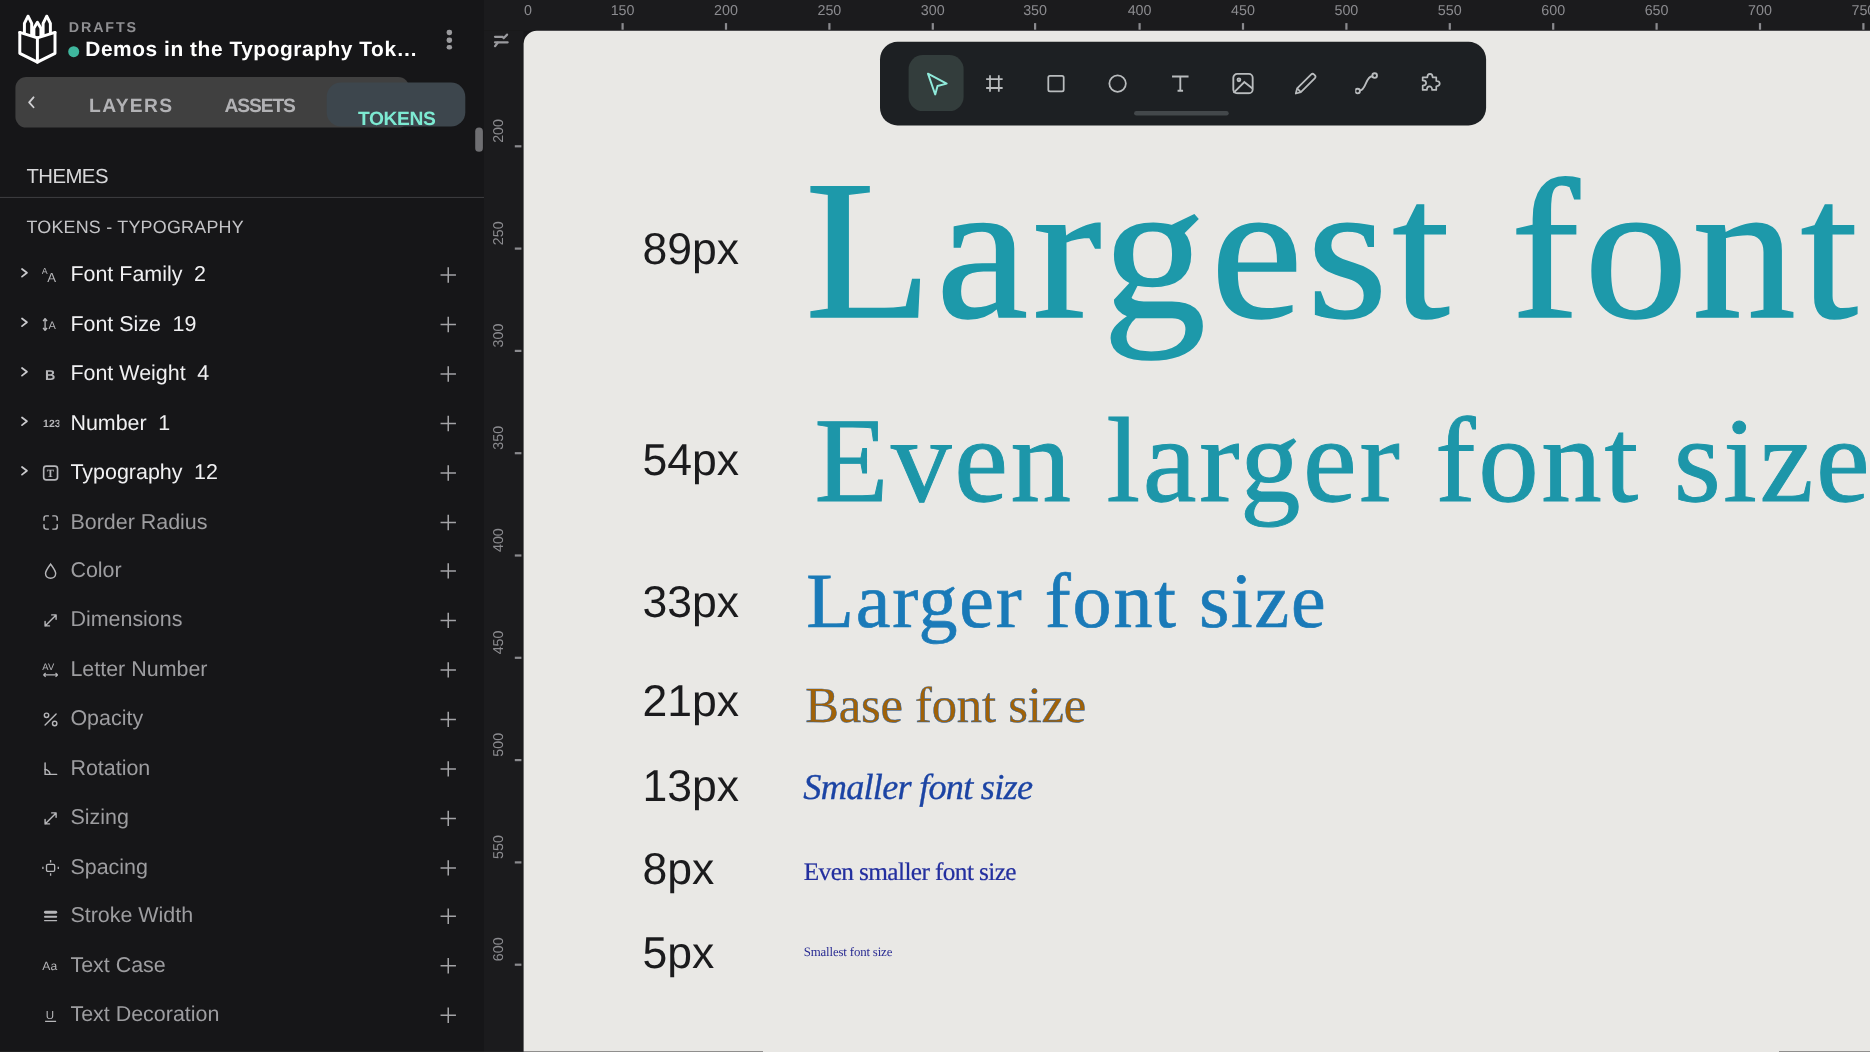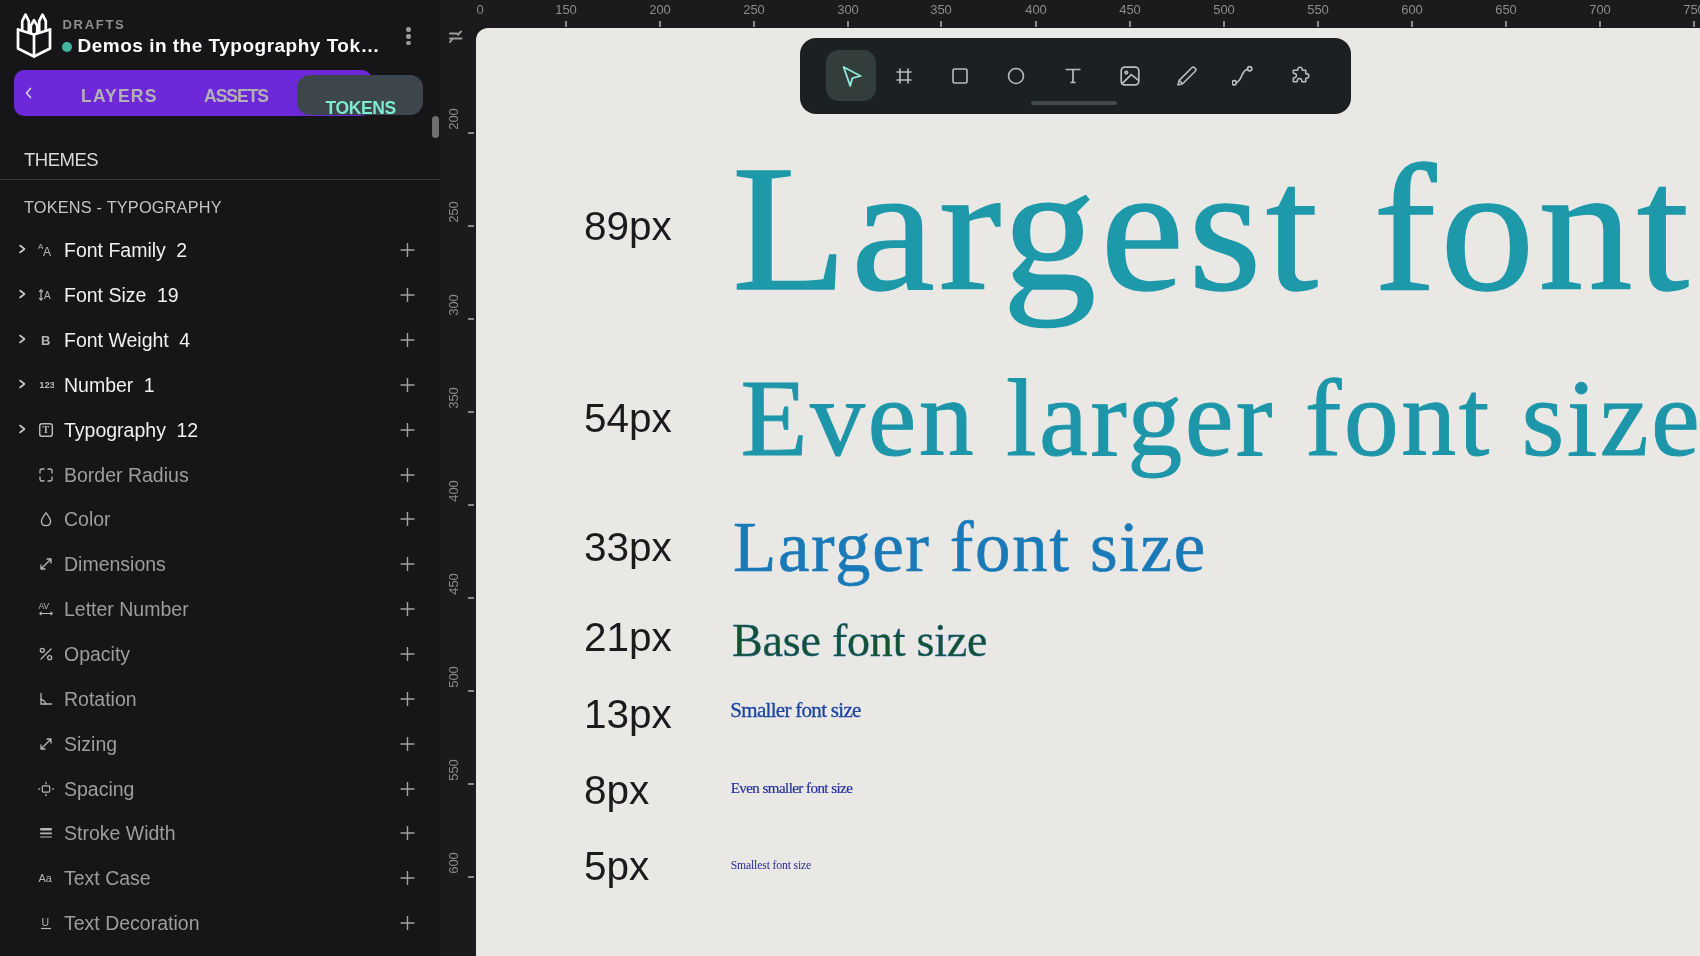--- a/index.html
+++ b/index.html
@@ -10,21 +10,21 @@
   #canvas{position:absolute;left:476px;top:28px;width:1224px;height:928px;background:#e9e8e5;border-top-left-radius:12px;overflow:hidden;}
   .hnum{position:absolute;top:2px;color:#8b8b8f;font-size:13px;transform:translateX(-50%);}
   .htick{position:absolute;top:21px;width:2px;height:6px;background:#8b8b8f;transform:translateX(-50%);}
   .vnum{position:absolute;left:13px;color:#8b8b8f;font-size:13px;transform:translate(-50%,-50%) rotate(-90deg);transform-origin:center;white-space:nowrap;}
   .vtick{position:absolute;left:28px;width:6px;height:2px;background:#8b8b8f;transform:translateY(-50%);}
   
   #drafts{position:absolute;left:62.5px;top:16.5px;font-size:13px;letter-spacing:1.7px;color:#8f8f92;font-weight:600;}
   #titledot{position:absolute;left:62.3px;top:42px;width:9.8px;height:9.8px;border-radius:50%;background:#3fb79e;}
   #title{position:absolute;left:77.5px;top:34.8px;font-size:19px;letter-spacing:0.5px;color:#ffffff;font-weight:700;}
   .kdot{position:absolute;left:406.4px;width:4.4px;height:4.4px;border-radius:50%;background:#9a9a9d;}
-  #tabbar{position:absolute;left:14px;top:70px;width:358px;height:46px;border-radius:10px;background:#6d28d9;}
+  #tabbar{position:absolute;left:14px;top:70px;width:358px;height:46px;border-radius:10px;background:#404040;}
   #tabtokens{position:absolute;left:283px;top:4.5px;width:126px;height:40px;border-radius:13px;background:#3d464d;}
   .tabtext{position:absolute;top:calc(50% + 3px);transform:translateY(-50%);font-size:17.5px;font-weight:600;color:#b2b2b5;}
   #themes{position:absolute;left:24px;top:149px;font-size:18.5px;letter-spacing:-0.5px;color:#d8d8da;font-weight:500;}
   #divider{position:absolute;left:0;top:178.5px;width:440px;height:1.5px;background:#3a3a3d;}
   #tokhead{position:absolute;left:24px;top:198px;font-size:16.3px;letter-spacing:0.2px;color:#c4c4c7;font-weight:500;}
   #sthumb{position:absolute;left:432px;top:116px;width:7px;height:22px;border-radius:4px;background:#6f6f72;}
   .trow{position:absolute;left:0;width:440px;height:44px;}
   .trow .chev{position:absolute;left:17px;top:50%;transform:translateY(-50%);}
   .trow .icon{position:absolute;left:38px;top:50%;transform:translateY(-50%);width:16px;height:16px;}
   .trow .lbl{position:absolute;left:64px;top:50%;transform:translateY(-50%);font-size:19.5px;font-weight:500;color:#f0f0f2;white-space:nowrap;}
@@ -317,23 +317,23 @@
   <div class="pxlbl" style="left:108px;top:178px">89px</div>
   <div class="pxlbl" style="left:108px;top:370px">54px</div>
   <div class="pxlbl" style="left:108px;top:499px">33px</div>
   <div class="pxlbl" style="left:108px;top:588.5px">21px</div>
   <div class="pxlbl" style="left:108px;top:666px">13px</div>
   <div class="pxlbl" style="left:108px;top:741.5px">8px</div>
   <div class="pxlbl" style="left:108px;top:818px">5px</div>
   <div class="serif" style="left:256px;top:109.9px;font-size:181px;letter-spacing:4px;color:#1d99aa;-webkit-text-stroke:1.4px #1d99aa;transform:scaleX(1.04);transform-origin:0 0;">Largest font size</div>
   <div class="serif" style="left:264.5px;top:334.9px;font-size:110px;letter-spacing:2.4px;color:#1d96a9;-webkit-text-stroke:0.9px #1d96a9;">Even larger font size</div>
   <div class="serif" style="left:257px;top:483.9px;font-size:71px;letter-spacing:1.6px;color:#1a7ab8;-webkit-text-stroke:0.6px #1a7ab8;">Larger font size</div>
-  <div class="serif" style="left:256px;top:590.2px;font-size:46px;letter-spacing:-0.2px;color:#14532d;-webkit-text-stroke:0.4px #1d5dad;">Base font size</div>
-  <div class="serif" style="left:254.3px;top:671.5px;font-size:21px;letter-spacing:-0.7px;color:#1c44a4;-webkit-text-stroke:0.3px #1c44a4;">Smaller font size</div>
-  <div class="serif" style="left:254.7px;top:753.1px;font-size:15px;letter-spacing:-0.55px;color:#232f9f;-webkit-text-stroke:0.2px #232f9f;">Even smaller font size</div>
+  <div class="serif" style="left:256px;top:590.2px;font-size:46px;letter-spacing:-0.2px;color:#a16207;-webkit-text-stroke:0.4px #1d5dad;">Base font size</div>
+  <div class="serif" style="left:254.3px;top:671.5px;font-size:33px;letter-spacing:-0.7px;color:#1c44a4;font-style:italic;-webkit-text-stroke:0.3px #1c44a4;">Smaller font size</div>
+  <div class="serif" style="left:254.7px;top:753.1px;font-size:23px;letter-spacing:-0.55px;color:#232f9f;-webkit-text-stroke:0.2px #232f9f;">Even smaller font size</div>
   <div class="serif" style="left:254.7px;top:831.7px;font-size:11.7px;letter-spacing:-0.15px;color:#2a2c93;">Smallest font size</div>
 </div>
 
 <div id="toolbar">
   <div id="seltile"></div>
   <svg class="tbi" style="left:51px" width="22" height="22" viewBox="0 0 22 22" fill="none" stroke="#8feada" stroke-width="1.8" stroke-linejoin="round">
       <path d="M3.6 2 L20.6 11 L12.3 13.2 L10.2 20.9 Z"></path>
     </svg>
   <svg class="tbi" style="left:104px" width="20" height="20" viewBox="0 0 20 20" fill="none" stroke="#b9bcbe" stroke-width="1.6">
       <path d="M6 2.5 L6 17.5 M14 2.5 L14 17.5 M2.5 6 L17.5 6 M2.5 14 L17.5 14"></path>

